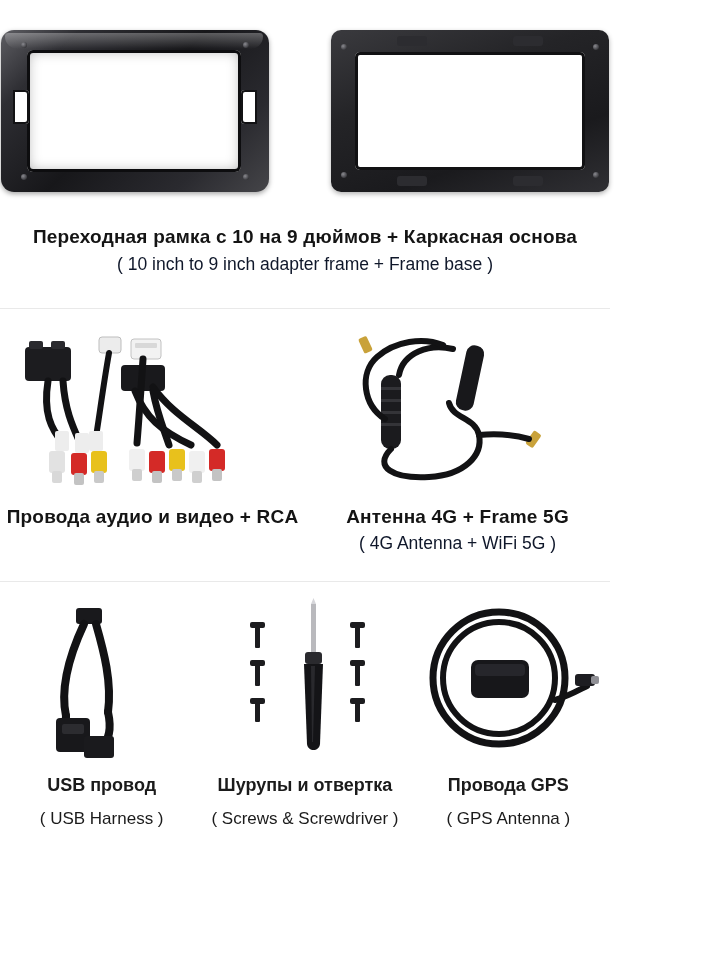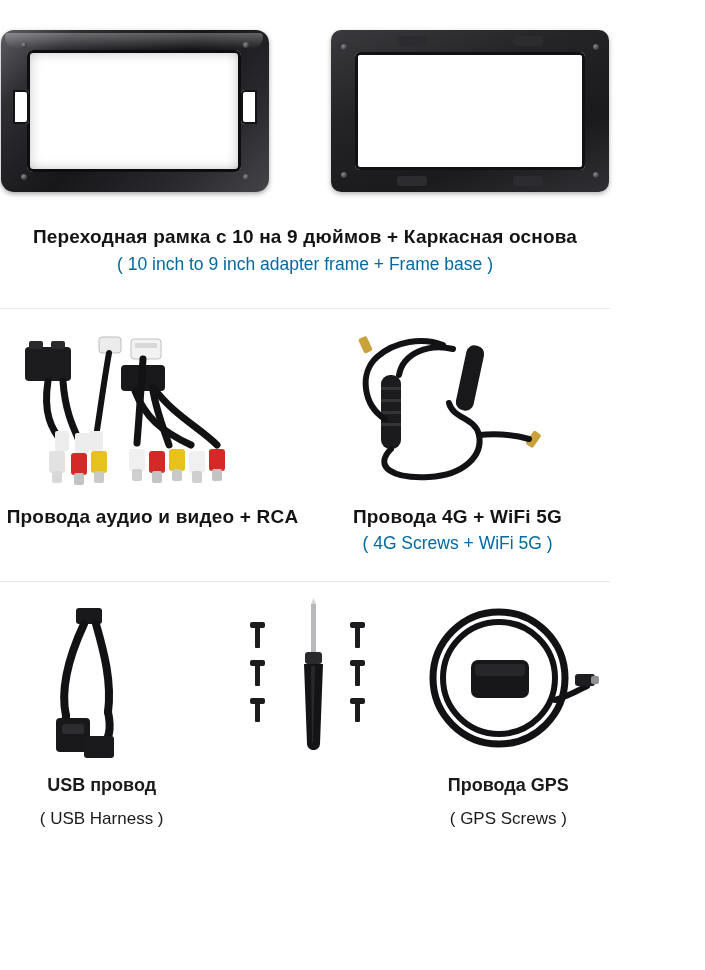--- a/index.html
+++ b/index.html
@@ -33,21 +33,21 @@
     font-size: 19px;
     font-weight: bold;
     letter-spacing: 0.2px;
     color: #141414;
     line-height: 1.25;
   }
   .caption-en {
     text-align: center;
     font-size: 17.5px;
     font-weight: normal;
-    color: #0369a1;
+    color: #0f172a;
     line-height: 1.3;
     margin-top: 4px;
   }
   .divider {
     width: 100%;
     height: 1px;
     background: #e9e9e9;
   }
 
   
@@ -266,22 +266,22 @@
 
           <path d="M58 122 C40 140 60 152 96 150 C132 148 150 128 146 108 C142 90 120 92 116 76" stroke="#121214" stroke-width="6" fill="none" stroke-linecap="round"></path>
           <path d="M66 48 C70 26 96 16 120 22" stroke="#121214" stroke-width="6" fill="none" stroke-linecap="round"></path>
           <path d="M110 18 C90 10 62 14 44 30 C26 46 30 78 52 92" stroke="#121214" stroke-width="6" fill="none" stroke-linecap="round"></path>
 
           <rect x="28" y="10" width="9" height="16" rx="2" fill="#c9a23a" transform="rotate(-25 32 18)"></rect>
           <rect x="196" y="104" width="9" height="16" rx="2" fill="#c9a23a" transform="rotate(35 200 112)"></rect>
           <path d="M146 108 C168 106 182 108 196 112" stroke="#121214" stroke-width="6" fill="none" stroke-linecap="round"></path>
         </svg>
         <div style="padding-top:8px;">
-          <div class="caption-ru">Провода 4G + WiFi 5G</div>
-          <div class="caption-en">( 4G Screws + WiFi 5G )</div>
+          <div class="caption-ru">Антенна 4G + Frame 5G</div>
+          <div class="caption-en">( 4G Antenna + WiFi 5G )</div>
         </div>
       </div>
 
     </div>
   </div>
 
   <div class="divider" style="margin-top:26px;"></div>
 
   <div class="section">
     <div class="row3">
@@ -323,36 +323,40 @@
 
           <g fill="#1c1c1f">
             <rect x="140" y="30" width="5" height="22" rx="1"></rect>
             <rect x="135" y="26" width="15" height="6" rx="2"></rect>
             <rect x="140" y="68" width="5" height="22" rx="1"></rect>
             <rect x="135" y="64" width="15" height="6" rx="2"></rect>
             <rect x="140" y="106" width="5" height="20" rx="1"></rect>
             <rect x="135" y="102" width="15" height="6" rx="2"></rect>
           </g>
         </svg>
+        <div style="padding-top:4px;">
+          <div class="cap-sm-ru">Шурупы и отвертка</div>
+          <div class="cap-sm-en">( Screws &amp; Screwdriver )</div>
+        </div>
       </div>
 
       <div class="cell3">
         <svg class="art" width="190" height="175" viewBox="0 0 190 175">
           <circle cx="86" cy="82" r="66" fill="none" stroke="#121214" stroke-width="7"></circle>
           <circle cx="86" cy="82" r="56" fill="none" stroke="#121214" stroke-width="6"></circle>
 
           <rect x="58" y="64" width="58" height="38" rx="7" fill="#17171a"></rect>
           <rect x="62" y="68" width="50" height="12" rx="4" fill="#26262b"></rect>
 
           <path d="M142 104 C156 100 166 94 174 90" stroke="#121214" stroke-width="6" fill="none" stroke-linecap="round"></path>
           <rect x="162" y="78" width="20" height="12" rx="3" fill="#1d1d21"></rect>
           <rect x="178" y="80" width="8" height="8" rx="2" fill="#8f8f95"></rect>
         </svg>
         <div style="padding-top:4px;">
           <div class="cap-sm-ru">Провода GPS</div>
-          <div class="cap-sm-en">( GPS Screws )</div>
+          <div class="cap-sm-en">( GPS Antenna )</div>
         </div>
       </div>
 
     </div>
   </div>
 
 </div>
 
 </body></html>

